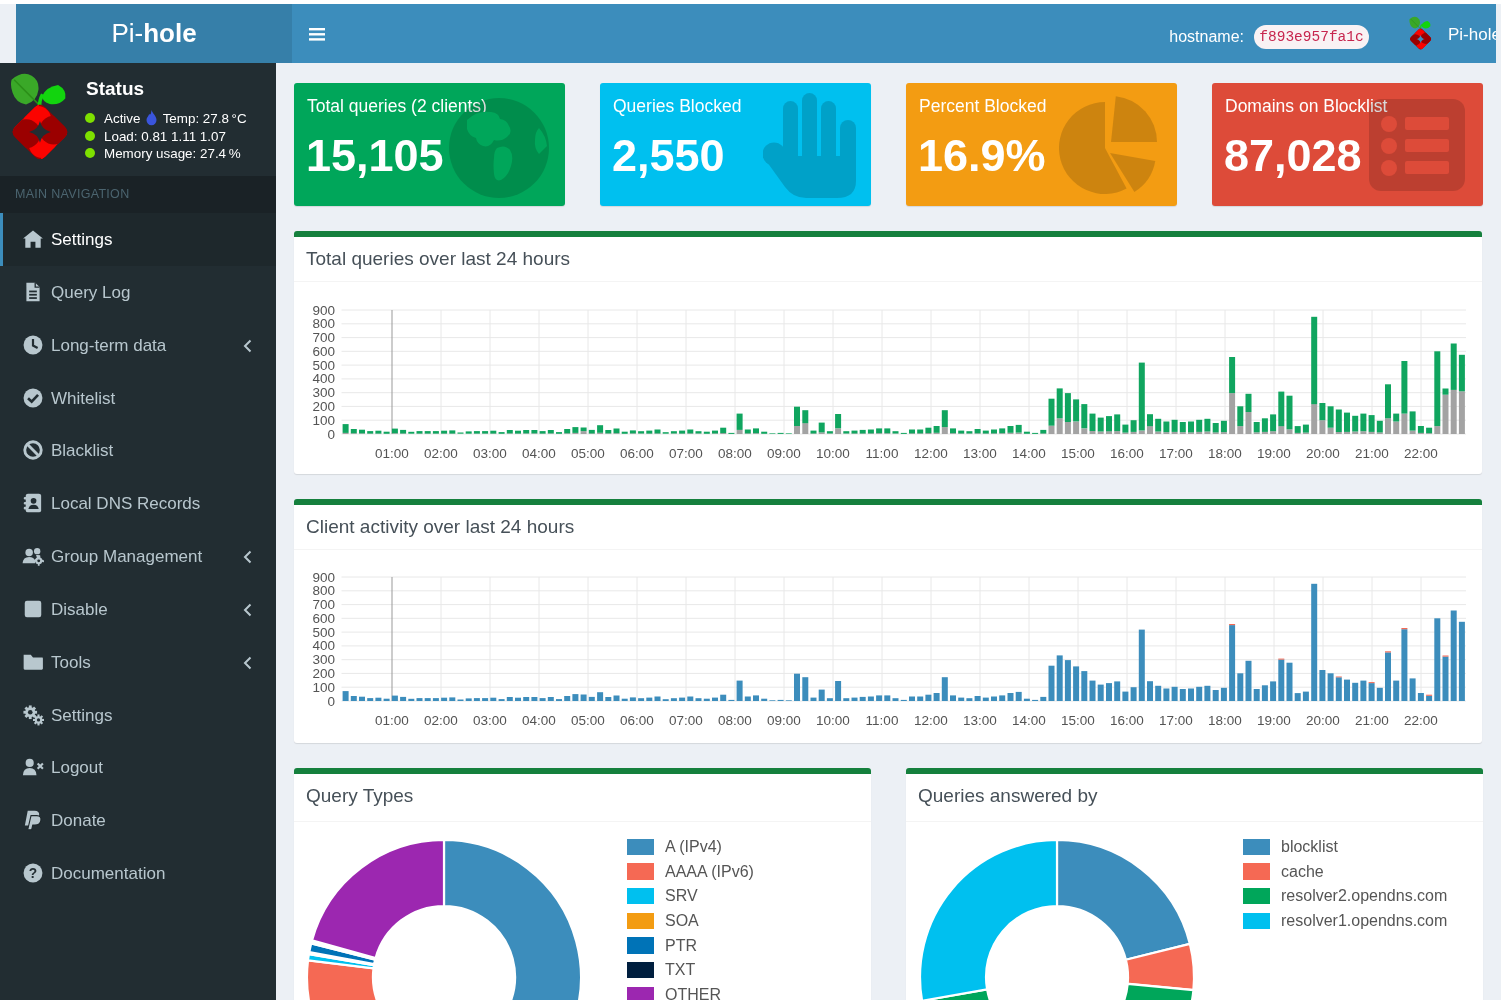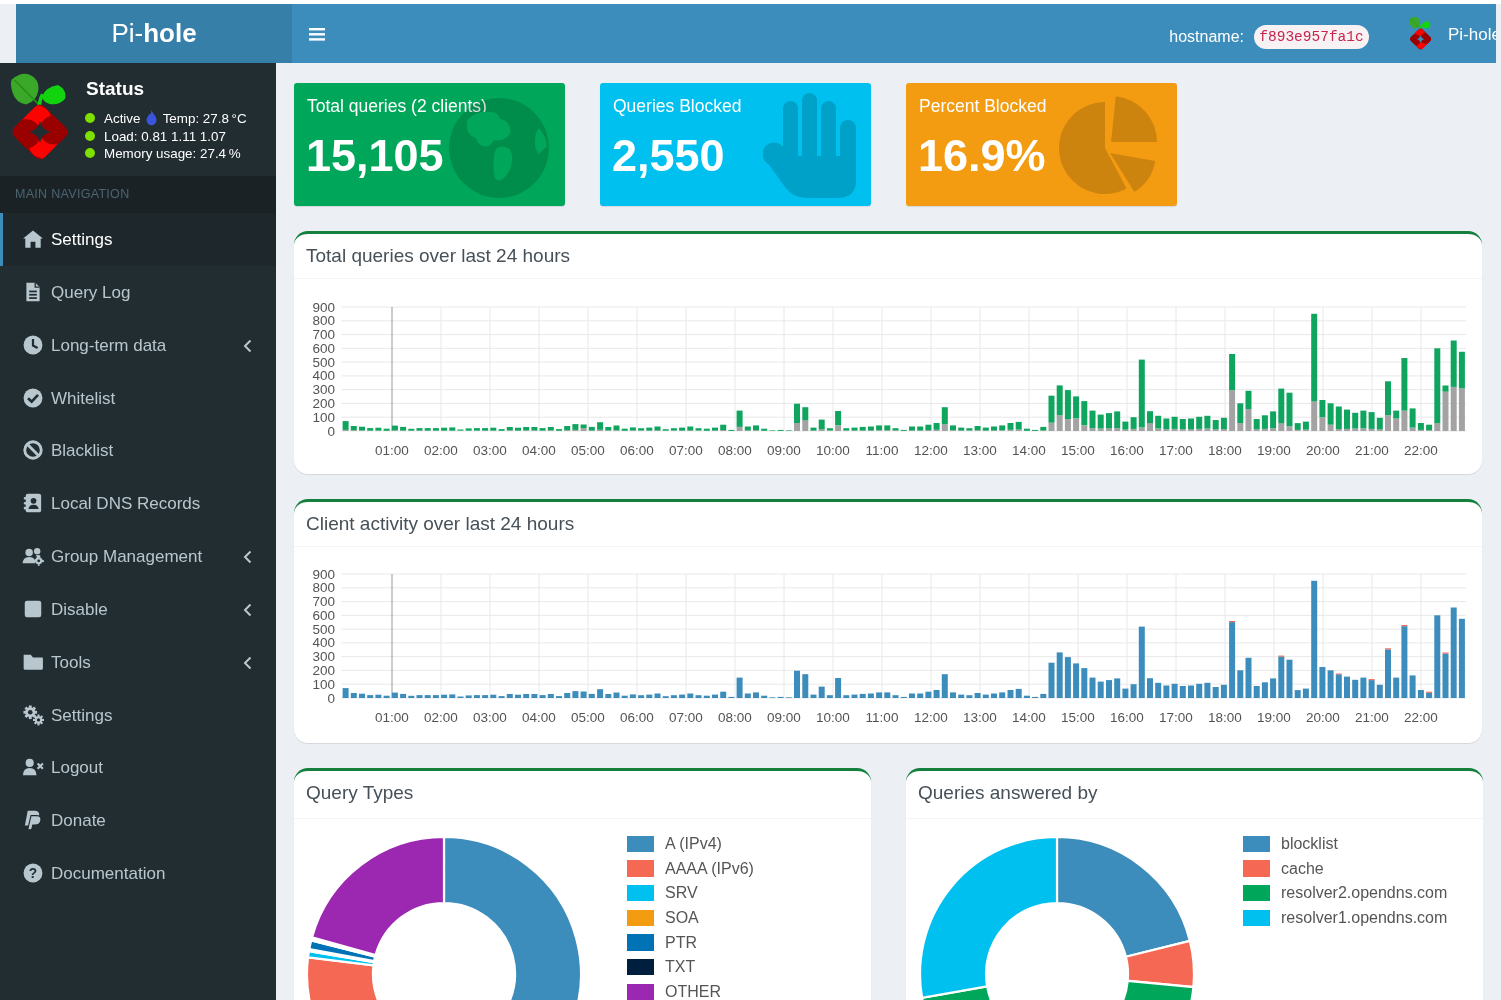--- a/index.html
+++ b/index.html
@@ -27,21 +27,21 @@
 #menu{left:0;top:150px;width:276px}
 .mi{position:relative;height:52.85px;color:#b8c7ce;border-left:3px solid transparent}
 .mi.active{background:#1e282c;border-left-color:#3c8dbc;color:#fff}
 .mic{position:absolute;left:18px;top:15px;width:24px;text-align:center}
 .mtx{position:absolute;left:48px;top:16px;font-size:17px;line-height:21px}
 #content{left:276px;top:63px;width:1220px;height:937px;background:#ecf0f5}
 .sbox{position:absolute;top:20px;width:271px;height:123px;border-radius:3px;color:#fff;
  box-shadow:0 1px 1px rgba(0,0,0,0.1)}
 .sbt{position:absolute;left:13px;top:13px;font-size:17.5px}
 .sbn{position:absolute;left:12px;top:47px;font-size:45px;font-weight:bold}
-.panel{position:absolute;background:#fff;border-top:3px solid #15803d;border-radius:14px;
+.panel{position:absolute;background:#fff;border-top:6px solid #15803d;border-radius:3px;
  box-shadow:0 1px 1px rgba(0,0,0,0.1)}
 .ph{position:relative;height:45px;border-bottom:1px solid #f4f4f4}
 .ph2{position:relative;height:48px;border-bottom:1px solid #f4f4f4}
 .pt{position:absolute;left:12px;top:11px;font-size:19px;color:#465058}
 .legend{position:absolute}
 .lrow{height:24.7px;white-space:nowrap}
 .lsq{display:inline-block;width:27px;height:16.5px;vertical-align:-3px;margin-right:11px}
 .ltx{font-size:16px;color:#555}
 </style></head>
 <body>
@@ -279,20 +279,35 @@
       </svg>
   </div>
   <div class="sbox" style="left:630px;background:#f39c12">
     <div class="sbt">Percent Blocked</div>
     <div class="sbn">16.9%</div>
       <svg width="104" height="104" viewBox="0 0 104 104" style="position:absolute;right:14px;top:13px">
 <g fill="#000" opacity="0.15">
 <path d="M46,52 L67.6,92.6 A46,46 0 1 1 46,6 Z"></path>
 <path d="M52,46 L56.8,0.3 A46,46 0 0 1 98,46 Z"></path>
 <path d="M51,57 L96.3,65 A46,46 0 0 1 75.4,96 Z"></path>
+</g>
+      </svg>
+  </div>
+  <div class="sbox" style="left:936px;background:#dd4b39">
+    <div class="sbt">Domains on Blocklist</div>
+    <div class="sbn">87,028</div>
+      <svg width="100" height="100" viewBox="0 0 100 100" style="position:absolute;right:16px;top:14px">
+<rect x="2" y="2" width="96" height="92" rx="12" fill="#000" opacity="0.15"></rect>
+<g fill="#dd4b39">
+<circle cx="22" cy="27" r="8"></circle>
+          <circle cx="22" cy="49" r="8"></circle>
+          <circle cx="22" cy="71" r="8"></circle>
+<rect x="38" y="20" width="44" height="13" rx="2"></rect>
+<rect x="38" y="42" width="44" height="13" rx="2"></rect>
+<rect x="38" y="64" width="44" height="13" rx="2"></rect>
 </g>
       </svg>
   </div>
 
   <div class="panel" style="left:18px;top:168px;width:1188px;height:243px">
     <div class="ph">
         <div class="pt">Total queries over last 24 hours</div>
       </div>
     <div class="abs" style="left:0;top:49px"><svg width="1188" height="191" viewBox="0 0 1188 191" font-family="Liberation Sans, sans-serif">
           <line x1="47.5" y1="148.0" x2="1172.0" y2="148.0" stroke="#e8e8e8" stroke-width="1"></line>

